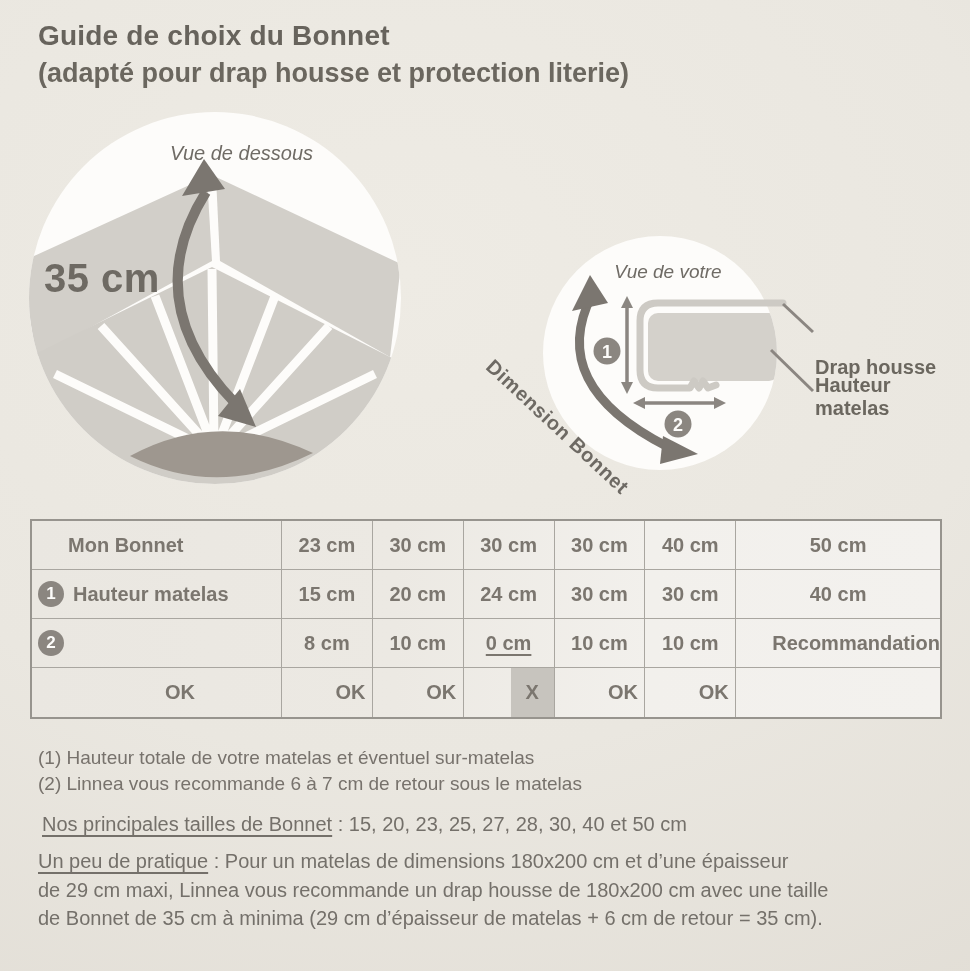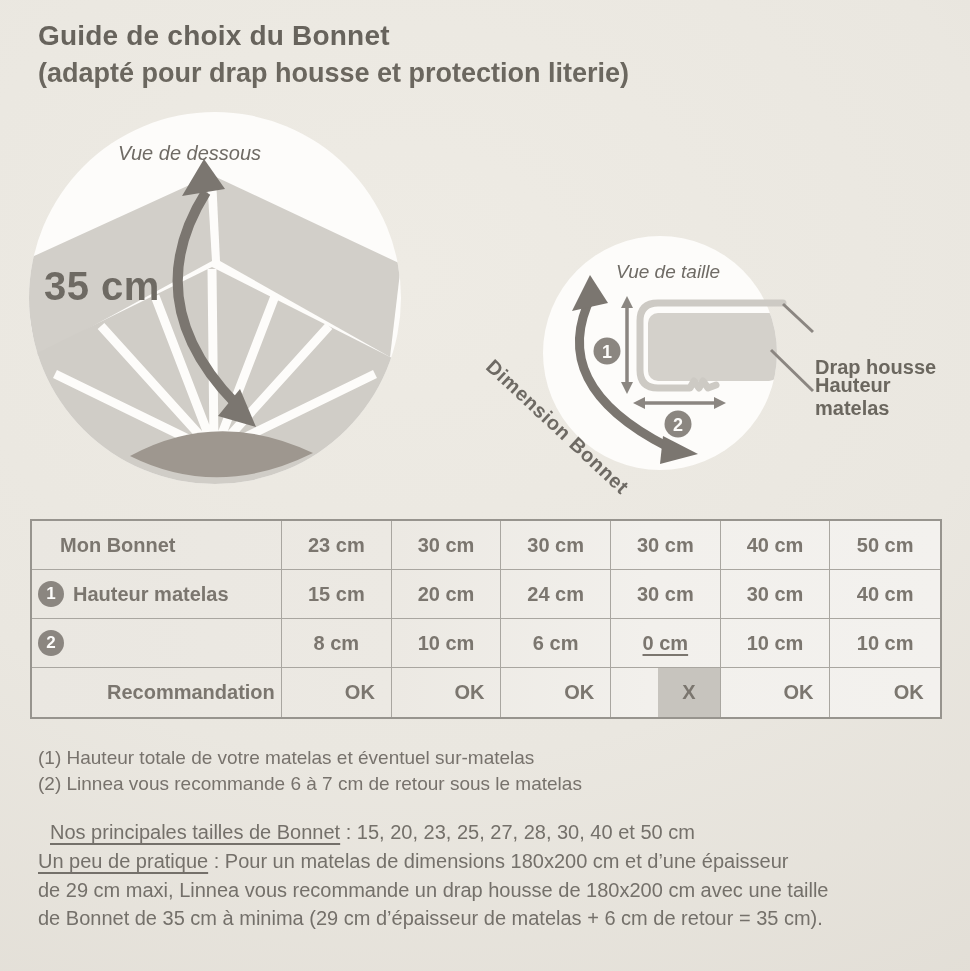--- a/index.html
+++ b/index.html
@@ -10,54 +10,54 @@
   .stage{
     position:relative;width:970px;height:971px;overflow:hidden;
     background:radial-gradient(130% 105% at 42% 28%, #eeebe4 0%, #eae7e0 48%, #e2ded6 84%, #dcd7cf 100%);
   }
   .abs{position:absolute;}
   
   .title{left:38px;top:20px;font-size:28px;font-weight:bold;color:#67635c;letter-spacing:0.2px;}
   .subtitle{left:38px;top:58px;font-size:27px;font-weight:bold;color:#6b675f;}
   
   .bv-svg{left:29px;top:112px;}
-  .bv-caption{left:118px;top:142px;width:195px;text-align:left;font-style:italic;font-size:20px;color:#6f6b65;}
-  .bv-measure{left:44px;top:256px;font-size:40px;font-weight:bold;color:#6e6a63;letter-spacing:0.5px;margin-top:8px;}
+  .bv-caption{left:118px;top:142px;width:195px;text-align:right;font-style:italic;font-size:20px;color:#6f6b65;}
+  .bv-measure{left:44px;top:256px;font-size:40px;font-weight:bold;color:#6e6a63;letter-spacing:0.5px;}
   
   .pv-svg{left:500px;top:233px;}
   .pv-caption{left:598px;top:261px;width:140px;text-align:center;font-style:italic;font-size:19px;color:#6f6b65;}
   .pv-arrow-label{left:497px;top:355px;transform:rotate(43deg);transform-origin:0 0;font-size:20px;font-weight:bold;letter-spacing:0.6px;color:#6e6a64;white-space:nowrap;}
   .pv-label-sheet{left:815px;top:320px;font-size:20px;font-weight:bold;color:#6b675f;margin-top:36px;}
   .pv-label-mattress{left:815px;top:374px;font-size:20px;font-weight:bold;color:#6b675f;white-space:pre-line;line-height:23px;}
   
   .bonnet-table{
     left:30px;top:519px;width:912px;
     display:grid;grid-template-columns:250px repeat(6,1fr);grid-auto-rows:49px;
     border:2px solid #97948e;box-sizing:border-box;
     background:linear-gradient(90deg,#eae7e1 0%,#ece9e3 40%,#f2f0ec 68%,#f3f1ee 100%);
   }
   .cell{
     display:flex;align-items:center;justify-content:center;
     border-right:1px solid #a9a6a0;border-bottom:1px solid #a9a6a0;
     font-size:20px;font-weight:bold;color:#7b766f;box-sizing:border-box;
   }
   .cell:nth-child(7n){border-right:none;}
   .cell:nth-child(n+22){border-bottom:none;margin-left:47px;}
-  .cell.label{justify-content:flex-start;padding-left:28px;}
+  .cell.label{justify-content:flex-start;padding-left:36px;}
   .cell.label.has-badge{padding-left:6px;}
   .cell.hl{background:#c7c4be;}
   .badge{
     display:inline-flex;width:26px;height:26px;border-radius:50%;flex:none;
     background:#8b8680;color:#fdfcfa;font-size:17px;font-weight:bold;
     align-items:center;justify-content:center;margin-right:9px;
   }
   .ul{text-decoration:underline;text-underline-offset:4px;text-decoration-thickness:1.5px;}
   
   .footnotes{left:38px;top:745px;font-size:19px;line-height:26px;color:#77726c;}
-  .sizes-line{left:38px;top:809px;font-size:20px;color:#74706a;margin:12px;}
+  .sizes-line{left:38px;top:809px;font-size:20px;color:#74706a;margin:4px;}
   .practice{left:38px;top:847px;width:908px;font-size:20px;line-height:28.5px;color:#74706a;white-space:pre-line;margin:0;}
 </style>
 </head>
 <body>
 
 <div class="stage">
 
   <div class="abs title">Guide de choix du Bonnet</div>
   <div class="abs subtitle">(adapté pour drap housse et protection literie)</div>
 
@@ -116,21 +116,21 @@
     <g fill="#7b7670">
       <path d="M92,62 Q46,152 168,214" fill="none" stroke="#7b7670" stroke-width="9"></path>
       <polygon points="90,42 72,78 108,70"></polygon>
       <polygon points="198,221 163,203 160,231"></polygon>
     </g>
     <g stroke="#8b8681" stroke-width="3">
       <line x1="283" y1="71" x2="313" y2="99"></line>
       <line x1="271" y1="117" x2="313" y2="158"></line>
     </g>
   </svg>
-  <div class="abs pv-caption">Vue de taille</div>
+  <div class="abs pv-caption">Vue de votre</div>
   <div class="abs pv-arrow-label">Dimension Bonnet</div>
   <div class="abs pv-label-sheet">Drap housse</div>
   <div class="abs pv-label-mattress">Hauteur
 matelas</div>
 
   <div class="abs bonnet-table">
       <div class="cell label">
         <span>Mon Bonnet</span>
       </div>
       <div class="cell val">23 cm</div>
@@ -147,21 +147,20 @@
       <div class="cell val">20 cm</div>
       <div class="cell val">24 cm</div>
       <div class="cell val">30 cm</div>
       <div class="cell val">30 cm</div>
       <div class="cell val">40 cm</div>
       <div class="cell label has-badge">
         <span class="badge">2</span>
       </div>
       <div class="cell val">8 cm</div>
       <div class="cell val">10 cm</div>
-      <div class="cell val">6 cm</div>
       <div class="cell val">
         <span class="ul">0 cm</span>
       </div>
       <div class="cell val">10 cm</div>
       <div class="cell val">10 cm</div>
       <div class="cell label">
         <span>Recommandation</span>
       </div>
       <div class="cell val">OK</div>
       <div class="cell val">OK</div>

